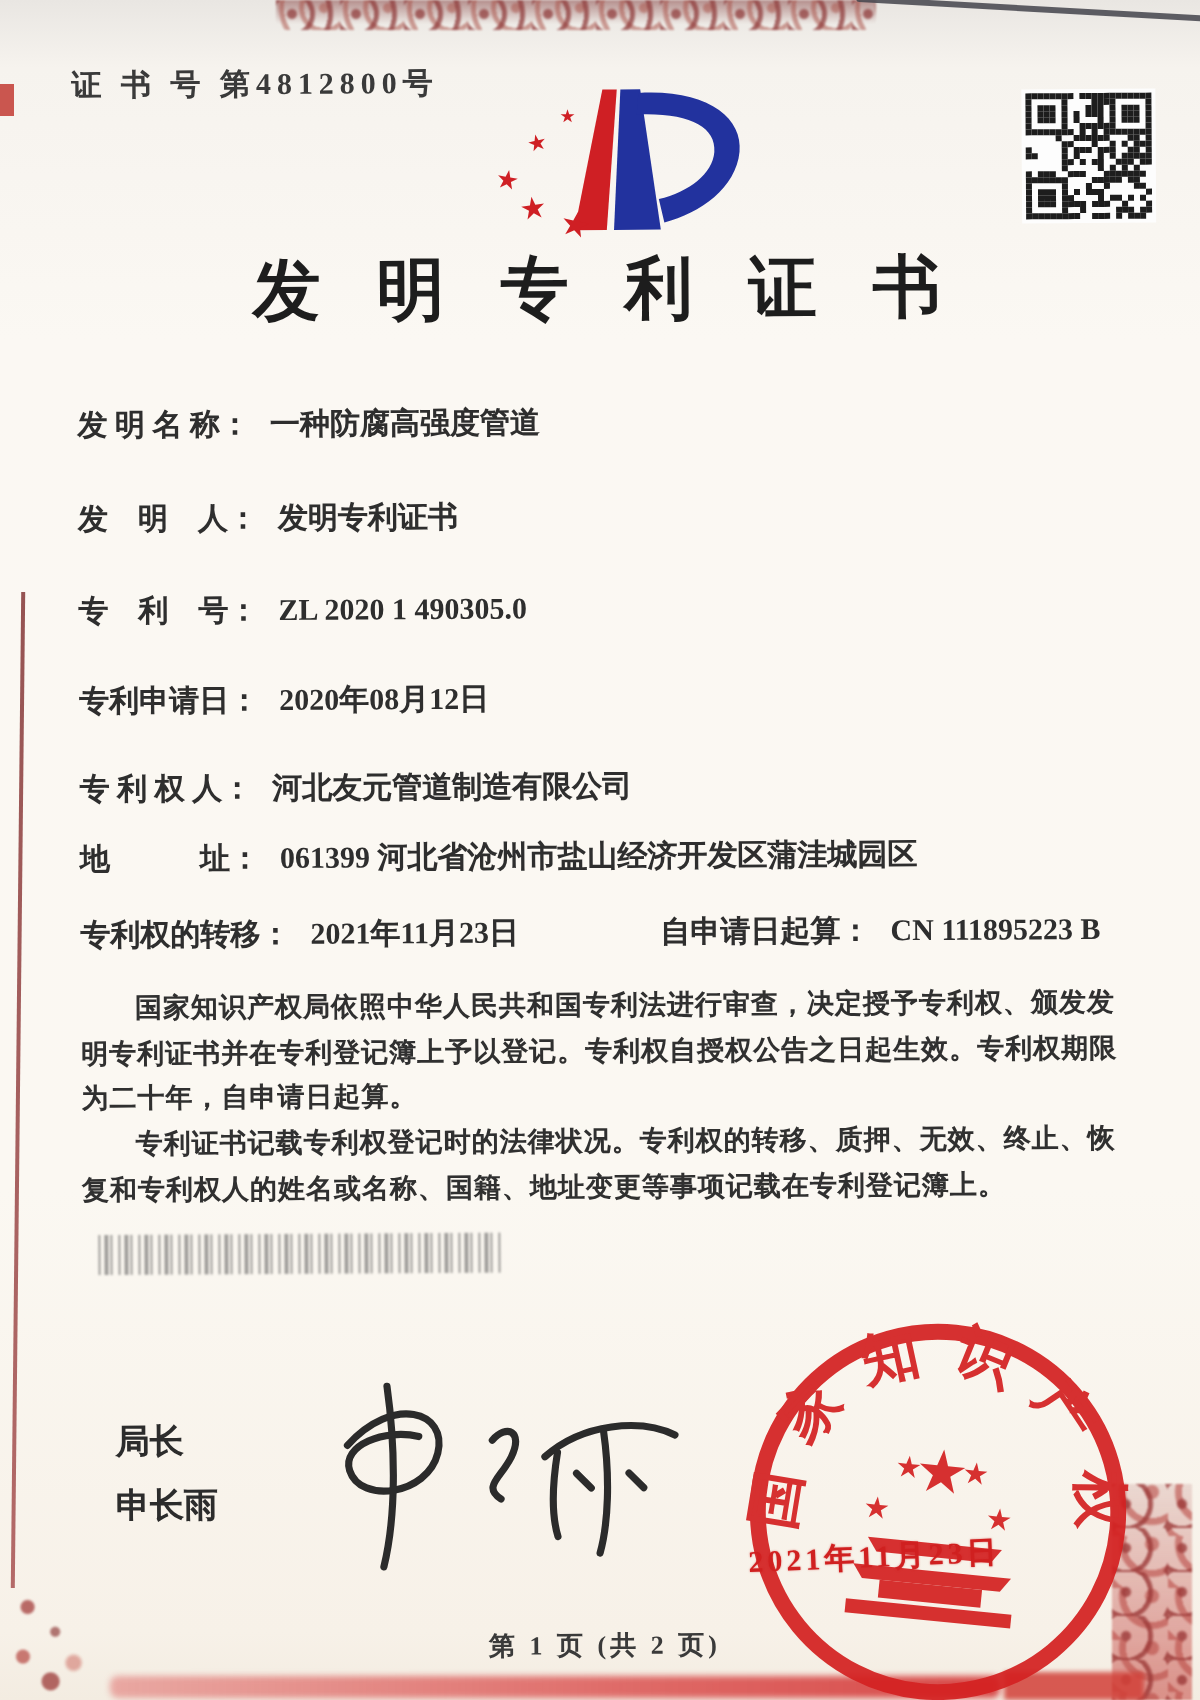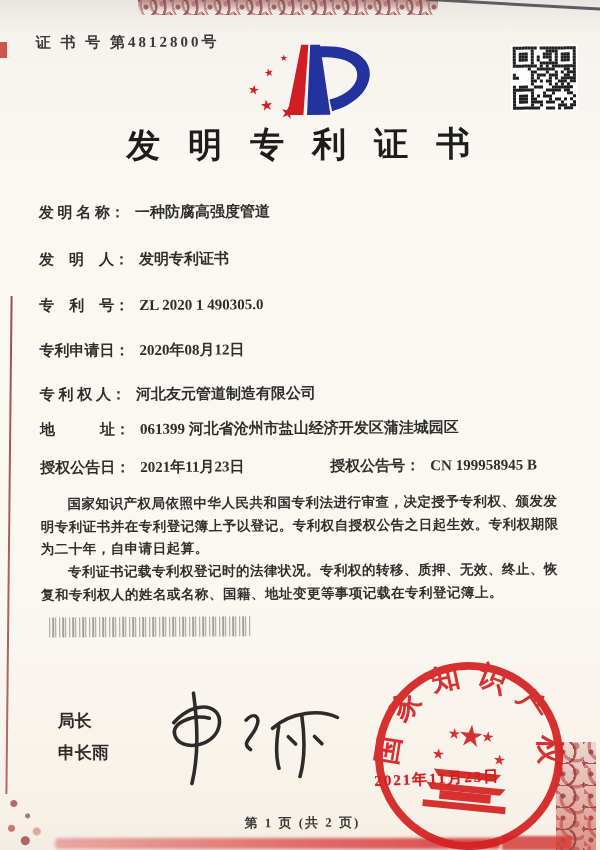--- a/index.html
+++ b/index.html
@@ -381,24 +381,24 @@
       <span class="flabel">专利申请日：</span><span class="fvalue">2020年08月12日</span>
     </div>
     <div class="abs field-row" style="top:384px">
       <span class="flabel">专 利 权 人：</span><span class="fvalue">河北友元管道制造有限公司</span>
     </div>
     <div class="abs field-row" style="top:419px">
       <span class="flabel">地　　　址：</span><span class="fvalue">061399 河北省沧州市盐山经济开发区蒲洼城园区</span>
     </div>
     <div class="abs grant-row" style="top:457px">
       <span>
-        <span class="flabel">授权公告日：</span><span class="fvalue">2021年11月23日</span>
+        <span class="flabel">专利权的转移：</span><span class="fvalue">2021年11月23日</span>
       </span>
       <span class="grant-right">
-        <span class="flabel">授权公告号：</span><span class="fvalue">CN 199958945 B</span>
+        <span class="flabel">自申请日起算：</span><span class="fvalue">CN 111895223 B</span>
       </span>
     </div>
 
     <div class="abs paras">
       <p>国家知识产权局依照中华人民共和国专利法进行审查，决定授予专利权、颁发发明专利证书并在专利登记簿上予以登记。专利权自授权公告之日起生效。专利权期限为二十年，自申请日起算。</p>
       <p>专利证书记载专利权登记时的法律状况。专利权的转移、质押、无效、终止、恢复和专利权人的姓名或名称、国籍、地址变更等事项记载在专利登记簿上。</p>
     </div>
 
     <div class="abs barcode"></div>
 

